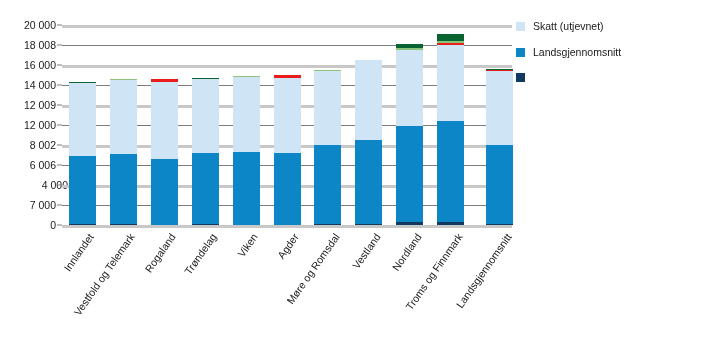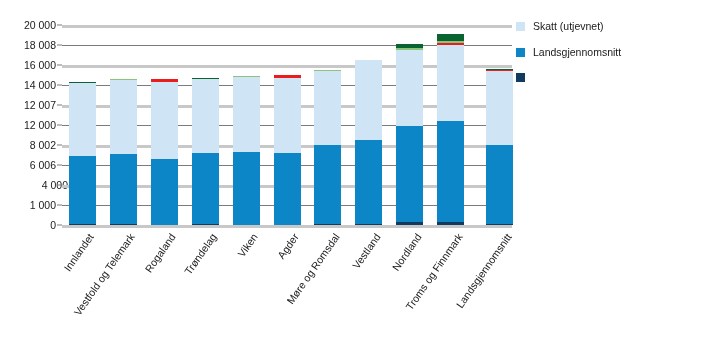--- a/index.html
+++ b/index.html
@@ -106,31 +106,31 @@
 
   <div id="yaxis">
       <div class="ytick" style="top: 25px; left: 0px;">20 000</div>
       <div class="ytickmark" style="top: 25px;"></div>
       <div class="ytick" style="top: 45px; left: 0px;">18 008</div>
       <div class="ytickmark" style="top: 45px;"></div>
       <div class="ytick" style="top: 65px; left: 0px;">16 000</div>
       <div class="ytickmark" style="top: 65px;"></div>
       <div class="ytick" style="top: 85px; left: 0px;">14 000</div>
       <div class="ytickmark" style="top: 85px;"></div>
-      <div class="ytick" style="top: 105px; left: 0px;">12 007</div>
+      <div class="ytick" style="top: 105px; left: 0px;">12 009</div>
       <div class="ytickmark" style="top: 105px;"></div>
       <div class="ytick" style="top: 125px; left: 0px;">12 000</div>
       <div class="ytickmark" style="top: 125px;"></div>
       <div class="ytick" style="top: 145px; left: 0px;">8 002</div>
       <div class="ytickmark" style="top: 145px;"></div>
       <div class="ytick" style="top: 165px; left: 0px;">6 006</div>
       <div class="ytickmark" style="top: 165px;"></div>
       <div class="ytick" style="top: 185px; left: 12px;">4 000</div>
       <div class="ytickmark" style="top: 185px;"></div>
-      <div class="ytick" style="top: 205px; left: 0px;">1 000</div>
+      <div class="ytick" style="top: 205px; left: 0px;">7 000</div>
       <div class="ytickmark" style="top: 205px;"></div>
       <div class="ytick" style="top: 225px; left: 0px;">0</div>
       <div class="ytickmark" style="top: 225px;"></div>
     </div>
 
   <div class="plot-area" id="plot">
       <div class="gridline major-soft" style="top: 0px;"></div>
       <div class="gridline" style="top: 20px;"></div>
       <div class="gridline major-soft" style="top: 40px;"></div>
       <div class="gridline" style="top: 60px;"></div>

